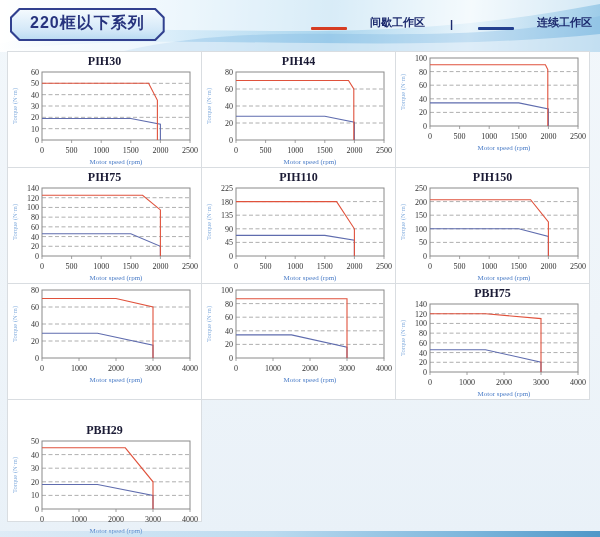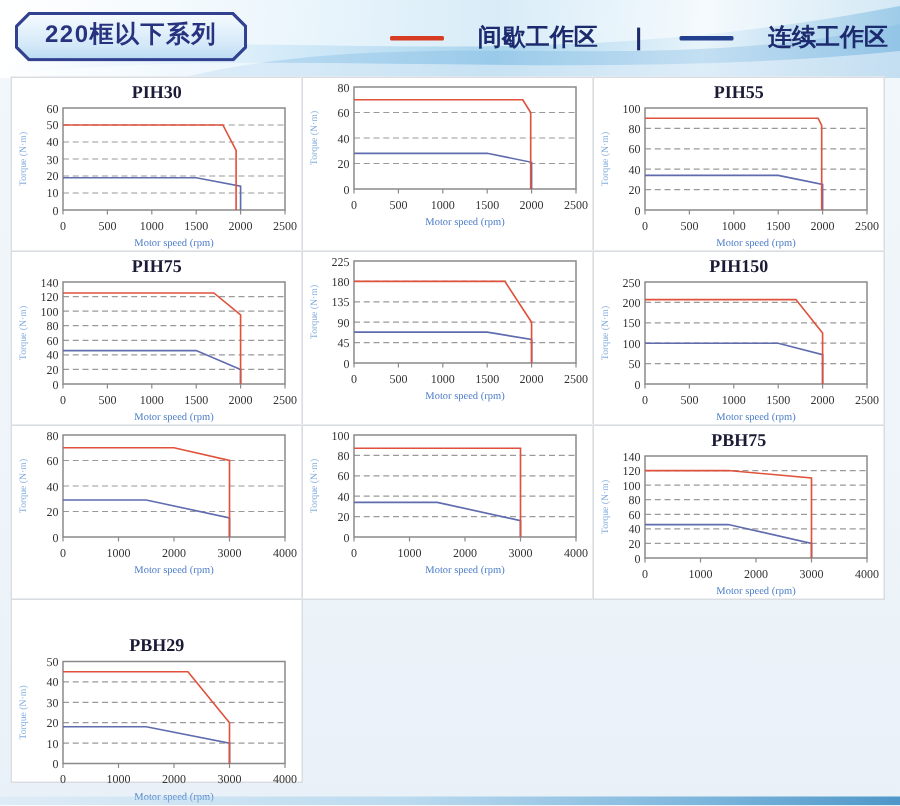--- a/index.html
+++ b/index.html
@@ -16,22 +16,22 @@
 
   .title-box { position:absolute; top:8px; left:10px; background:#31408f; padding:0;
                clip-path:polygon(9px 0, calc(100% - 9px) 0, 100% 9px, 100% calc(100% - 9px),
                                  calc(100% - 9px) 100%, 9px 100%, 0 calc(100% - 9px), 0 9px); }
   .title-box-inner { margin:2px; padding:3px 18px 5px 18px;
                background:linear-gradient(180deg,#f4fafe 0%, #d3e8f8 70%, #bcdcf2 100%);
                clip-path:polygon(8px 0, calc(100% - 8px) 0, 100% 8px, 100% calc(100% - 8px),
                                  calc(100% - 8px) 100%, 8px 100%, 0 calc(100% - 8px), 0 8px);
                font-size:16px; font-weight:bold; color:#27337e; letter-spacing:1px; }
 
-  .legend { position:absolute; top:15px; right:8px; display:flex; align-items:center; gap:23px;
-            font-size:16px; font-weight:bold; color:#1c2a6e; white-space:nowrap; }
+  .legend { position:absolute; top:15px; right:8px; display:flex; align-items:flex-end; gap:23px;
+            font-size:11px; font-weight:bold; color:#1c2a6e; white-space:nowrap; }
   .legend .swatch { display:inline-block; width:36px; height:3px; border-radius:1px; }
   .legend .sep { color:#1c2a6e; font-weight:bold; padding:0 2px; }
 
   
   .grid { position:absolute; top:52px; left:8px; width:587px; display:flex; flex-wrap:wrap; }
   .cell { width:195px; height:117px; background:#ffffff; border:1px solid #d9dde1;
           margin:-1px 0 0 -1px; padding-top:2px; }
   .cell.tall { height:123px; padding-top:23px; }
   .chart-title { text-align:center; font-family:"Liberation Serif", serif; font-weight:bold;
                  font-size:12px; color:#1b1b35; height:14px; line-height:14px; }
@@ -93,20 +93,21 @@
           <text x="150.4" y="85" text-anchor="middle" fill="#333333" font-size="8px" font-family="&quot;Liberation Serif&quot;, serif">2000</text>
           <line x1="180" y1="72" x2="180" y2="75" stroke="#8a8a8a" stroke-width="0.8"></line>
           <text x="180" y="85" text-anchor="middle" fill="#333333" font-size="8px" font-family="&quot;Liberation Serif&quot;, serif">2500</text>
           <text x="106" y="96" text-anchor="middle" fill="#4a7cc7" font-size="7px" font-family="&quot;Liberation Serif&quot;, serif">Motor speed (rpm)</text>
           <text transform="translate(7,38) rotate(-90)" text-anchor="middle" fill="#85aede" font-size="6.5px" font-family="&quot;Liberation Serif&quot;, serif">Torque (N·m)</text>
           <polyline points="32.0,50.5 120.8,50.5 150.4,56.1 150.4,72.0" fill="none" stroke="#5f6cae" stroke-width="1.1"></polyline>
           <polyline points="32.0,15.3 138.6,15.3 147.4,32.3 147.4,72.0" fill="none" stroke="#e0523c" stroke-width="1.1"></polyline>
         </svg>
       </div>
       <div class="cell">
+        <div class="chart-title">PIH44</div>
         <svg width="190" height="99">
           <line x1="32" y1="55" x2="180" y2="55" stroke="#9a9a9a" stroke-width="0.8" stroke-dasharray="4 2.5"></line>
           <line x1="32" y1="38" x2="180" y2="38" stroke="#9a9a9a" stroke-width="0.8" stroke-dasharray="4 2.5"></line>
           <line x1="32" y1="21" x2="180" y2="21" stroke="#9a9a9a" stroke-width="0.8" stroke-dasharray="4 2.5"></line>
           <rect x="32" y="4" width="148" height="68" fill="none" stroke="#8a8a8a" stroke-width="1"></rect>
           <text x="29" y="75" text-anchor="end" fill="#333333" font-size="8px" font-family="&quot;Liberation Serif&quot;, serif">0</text>
           <text x="29" y="58" text-anchor="end" fill="#333333" font-size="8px" font-family="&quot;Liberation Serif&quot;, serif">20</text>
           <text x="29" y="41" text-anchor="end" fill="#333333" font-size="8px" font-family="&quot;Liberation Serif&quot;, serif">40</text>
           <text x="29" y="24" text-anchor="end" fill="#333333" font-size="8px" font-family="&quot;Liberation Serif&quot;, serif">60</text>
           <text x="29" y="7" text-anchor="end" fill="#333333" font-size="8px" font-family="&quot;Liberation Serif&quot;, serif">80</text>
@@ -122,21 +123,20 @@
           <text x="150.4" y="85" text-anchor="middle" fill="#333333" font-size="8px" font-family="&quot;Liberation Serif&quot;, serif">2000</text>
           <line x1="180" y1="72" x2="180" y2="75" stroke="#8a8a8a" stroke-width="0.8"></line>
           <text x="180" y="85" text-anchor="middle" fill="#333333" font-size="8px" font-family="&quot;Liberation Serif&quot;, serif">2500</text>
           <text x="106" y="96" text-anchor="middle" fill="#4a7cc7" font-size="7px" font-family="&quot;Liberation Serif&quot;, serif">Motor speed (rpm)</text>
           <text transform="translate(7,38) rotate(-90)" text-anchor="middle" fill="#85aede" font-size="6.5px" font-family="&quot;Liberation Serif&quot;, serif">Torque (N·m)</text>
           <polyline points="32.0,48.2 120.8,48.2 150.4,54.2 150.4,72.0" fill="none" stroke="#5f6cae" stroke-width="1.1"></polyline>
           <polyline points="32.0,12.5 144.5,12.5 149.8,21.0 149.8,72.0" fill="none" stroke="#e0523c" stroke-width="1.1"></polyline>
         </svg>
       </div>
       <div class="cell">
-        <div class="chart-title">PIH55</div>
         <svg width="190" height="99">
           <line x1="32" y1="58.400000000000006" x2="180" y2="58.400000000000006" stroke="#9a9a9a" stroke-width="0.8" stroke-dasharray="4 2.5"></line>
           <line x1="32" y1="44.8" x2="180" y2="44.8" stroke="#9a9a9a" stroke-width="0.8" stroke-dasharray="4 2.5"></line>
           <line x1="32" y1="31.200000000000003" x2="180" y2="31.200000000000003" stroke="#9a9a9a" stroke-width="0.8" stroke-dasharray="4 2.5"></line>
           <line x1="32" y1="17.599999999999998" x2="180" y2="17.599999999999998" stroke="#9a9a9a" stroke-width="0.8" stroke-dasharray="4 2.5"></line>
           <rect x="32" y="4" width="148" height="68" fill="none" stroke="#8a8a8a" stroke-width="1"></rect>
           <text x="29" y="75" text-anchor="end" fill="#333333" font-size="8px" font-family="&quot;Liberation Serif&quot;, serif">0</text>
           <text x="29" y="61.400000000000006" text-anchor="end" fill="#333333" font-size="8px" font-family="&quot;Liberation Serif&quot;, serif">20</text>
           <text x="29" y="47.8" text-anchor="end" fill="#333333" font-size="8px" font-family="&quot;Liberation Serif&quot;, serif">40</text>
           <text x="29" y="34.2" text-anchor="end" fill="#333333" font-size="8px" font-family="&quot;Liberation Serif&quot;, serif">60</text>
@@ -190,20 +190,21 @@
           <text x="150.4" y="85" text-anchor="middle" fill="#333333" font-size="8px" font-family="&quot;Liberation Serif&quot;, serif">2000</text>
           <line x1="180" y1="72" x2="180" y2="75" stroke="#8a8a8a" stroke-width="0.8"></line>
           <text x="180" y="85" text-anchor="middle" fill="#333333" font-size="8px" font-family="&quot;Liberation Serif&quot;, serif">2500</text>
           <text x="106" y="96" text-anchor="middle" fill="#4a7cc7" font-size="7px" font-family="&quot;Liberation Serif&quot;, serif">Motor speed (rpm)</text>
           <text transform="translate(7,38) rotate(-90)" text-anchor="middle" fill="#85aede" font-size="6.5px" font-family="&quot;Liberation Serif&quot;, serif">Torque (N·m)</text>
           <polyline points="32.0,49.7 120.8,49.7 150.4,62.3 150.4,72.0" fill="none" stroke="#5f6cae" stroke-width="1.1"></polyline>
           <polyline points="32.0,11.3 132.6,11.3 150.4,25.9 150.4,72.0" fill="none" stroke="#e0523c" stroke-width="1.1"></polyline>
         </svg>
       </div>
       <div class="cell">
+        <div class="chart-title">PIH110</div>
         <svg width="190" height="99">
           <line x1="32" y1="58.400000000000006" x2="180" y2="58.400000000000006" stroke="#9a9a9a" stroke-width="0.8" stroke-dasharray="4 2.5"></line>
           <line x1="32" y1="44.8" x2="180" y2="44.8" stroke="#9a9a9a" stroke-width="0.8" stroke-dasharray="4 2.5"></line>
           <line x1="32" y1="31.200000000000003" x2="180" y2="31.200000000000003" stroke="#9a9a9a" stroke-width="0.8" stroke-dasharray="4 2.5"></line>
           <line x1="32" y1="17.599999999999998" x2="180" y2="17.599999999999998" stroke="#9a9a9a" stroke-width="0.8" stroke-dasharray="4 2.5"></line>
           <rect x="32" y="4" width="148" height="68" fill="none" stroke="#8a8a8a" stroke-width="1"></rect>
           <text x="29" y="75" text-anchor="end" fill="#333333" font-size="8px" font-family="&quot;Liberation Serif&quot;, serif">0</text>
           <text x="29" y="61.400000000000006" text-anchor="end" fill="#333333" font-size="8px" font-family="&quot;Liberation Serif&quot;, serif">45</text>
           <text x="29" y="47.8" text-anchor="end" fill="#333333" font-size="8px" font-family="&quot;Liberation Serif&quot;, serif">90</text>
           <text x="29" y="34.2" text-anchor="end" fill="#333333" font-size="8px" font-family="&quot;Liberation Serif&quot;, serif">135</text>

